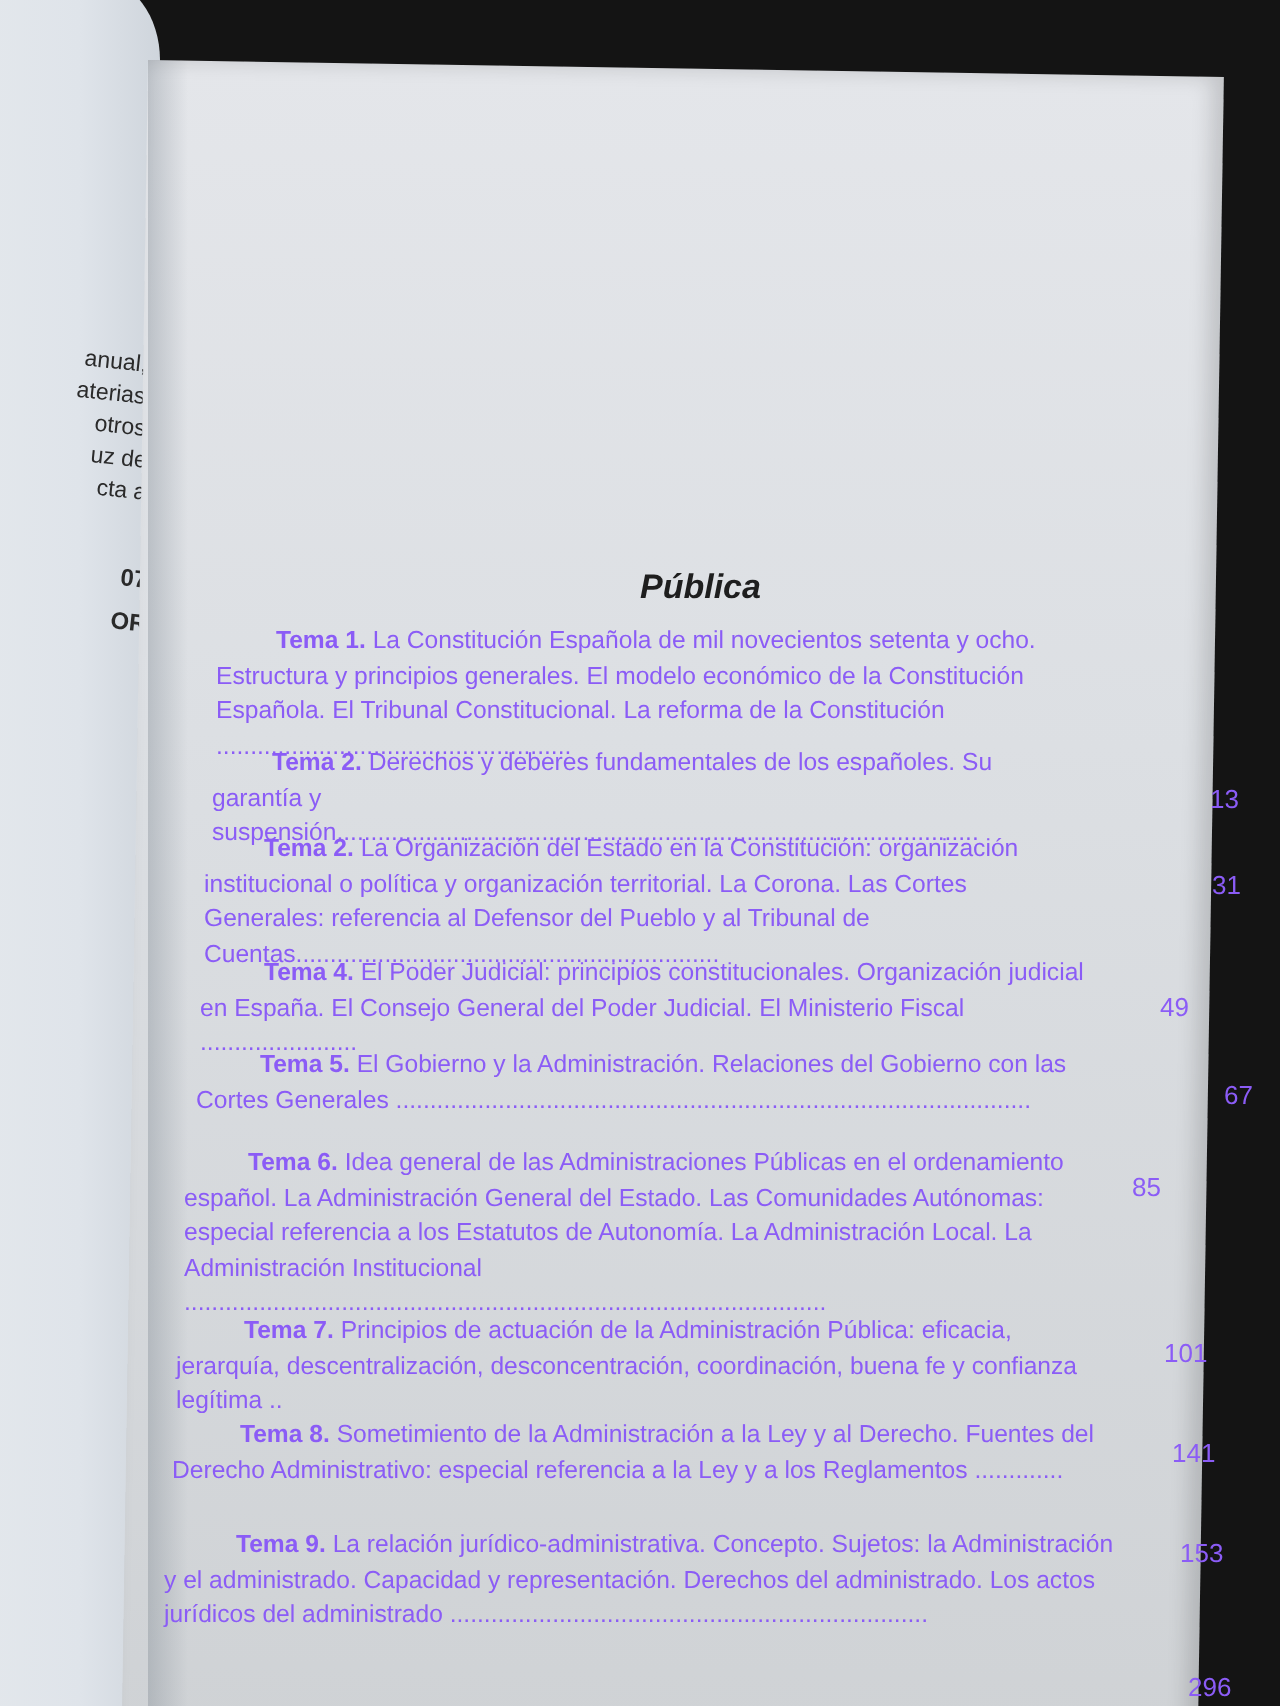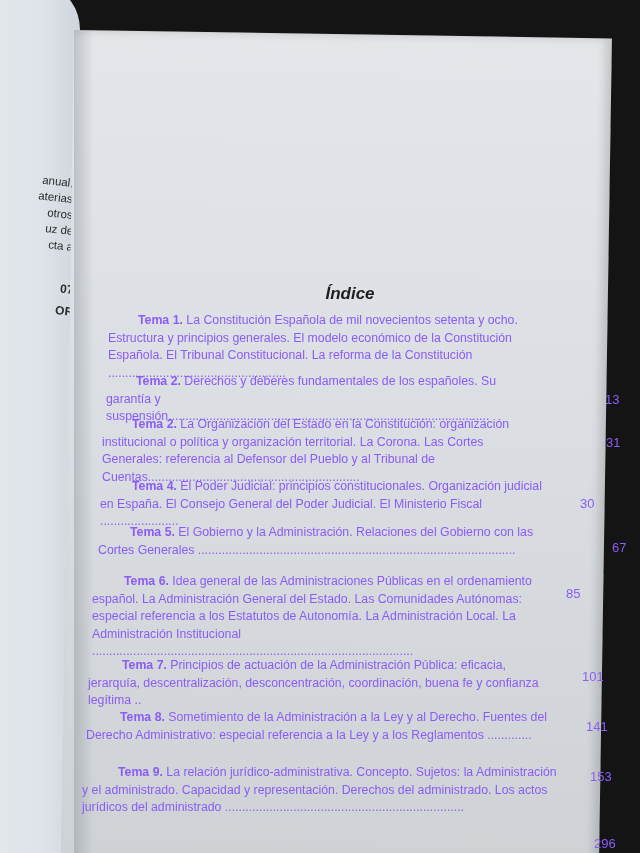--- a/index.html
+++ b/index.html
@@ -48,35 +48,35 @@
   <div class="left-text" style="top:217px;">otros</div>
   <div class="left-text" style="top:233px;">uz de</div>
   <div class="left-text" style="top:249px;">cta a</div>
   <div class="left-text left-bold" style="top:292px;">07</div>
   <div class="left-text left-bold" style="top:314px;">OR</div>
 </div>
 
 <div class="page"></div>
 <div class="page-shadow"></div>
 
-<div class="title">Índice</div>
+<div class="title">Pública</div>
 
 <div class="entry" style="left:108px; top:312px;">
   <span class="text" style="text-indent:30px;"><span class="tema">Tema 1.</span> <span>La Constitución Española de mil novecientos setenta y ocho. Estructura y principios generales. El modelo económico de la Constitución Española. El Tribunal Constitucional. La reforma de la Constitución ....................................................</span></span>
   <span class="page-num" style="left:497px; top:36px;">13</span>
 </div>
 
 <div class="entry" style="left:106px; top:373px;">
   <span class="text" style="text-indent:30px;"><span class="tema">Tema 2.</span> <span>Derechos y deberes fundamentales de los españoles. Su garantía y suspensión..............................................................................................</span></span>
   <span class="page-num" style="left:500px; top:18px;">31</span>
 </div>
 
 <div class="entry" style="left:102px; top:416px;">
   <span class="text" style="width:442px; text-indent:30px;"><span class="tema">Tema 2.</span> <span>La Organización del Estado en la Constitución: organización institucional o política y organización territorial. La Corona. Las Cortes Generales: referencia al Defensor del Pueblo y al Tribunal de Cuentas..............................................................</span></span>
-  <span class="page-num" style="left:478px; top:36px;">30</span>
+  <span class="page-num" style="left:478px; top:36px;">49</span>
 </div>
 
 <div class="entry" style="left:100px; top:478px;">
   <span class="text" style="width:448px; text-indent:32px;"><span class="tema">Tema 4.</span> <span>El Poder Judicial: principios constitucionales. Organización judicial en España. El Consejo General del Poder Judicial. El Ministerio Fiscal .......................</span></span>
   <span class="page-num" style="left:512px; top:18px;">67</span>
 </div>
 
 <div class="entry" style="left:98px; top:524px;">
   <span class="text" style="width:450px; text-indent:32px;"><span class="tema">Tema 5.</span> <span>El Gobierno y la Administración. Relaciones del Gobierno con las Cortes Generales .............................................................................................</span></span>
   <span class="page-num" style="left:468px; top:18px;">85</span>

